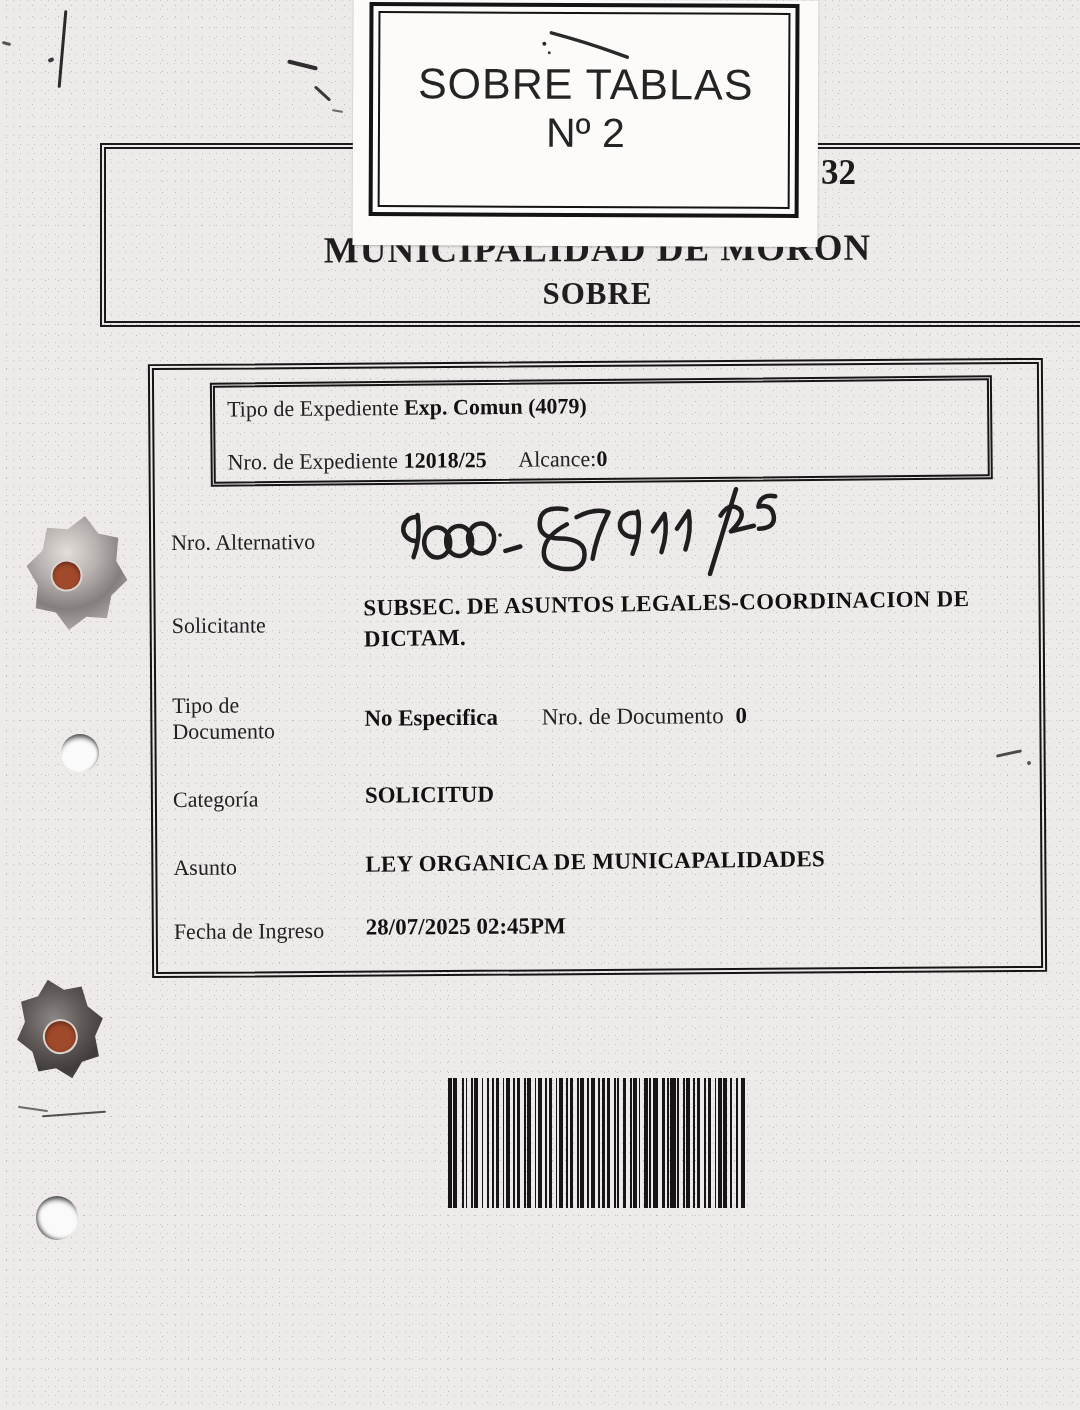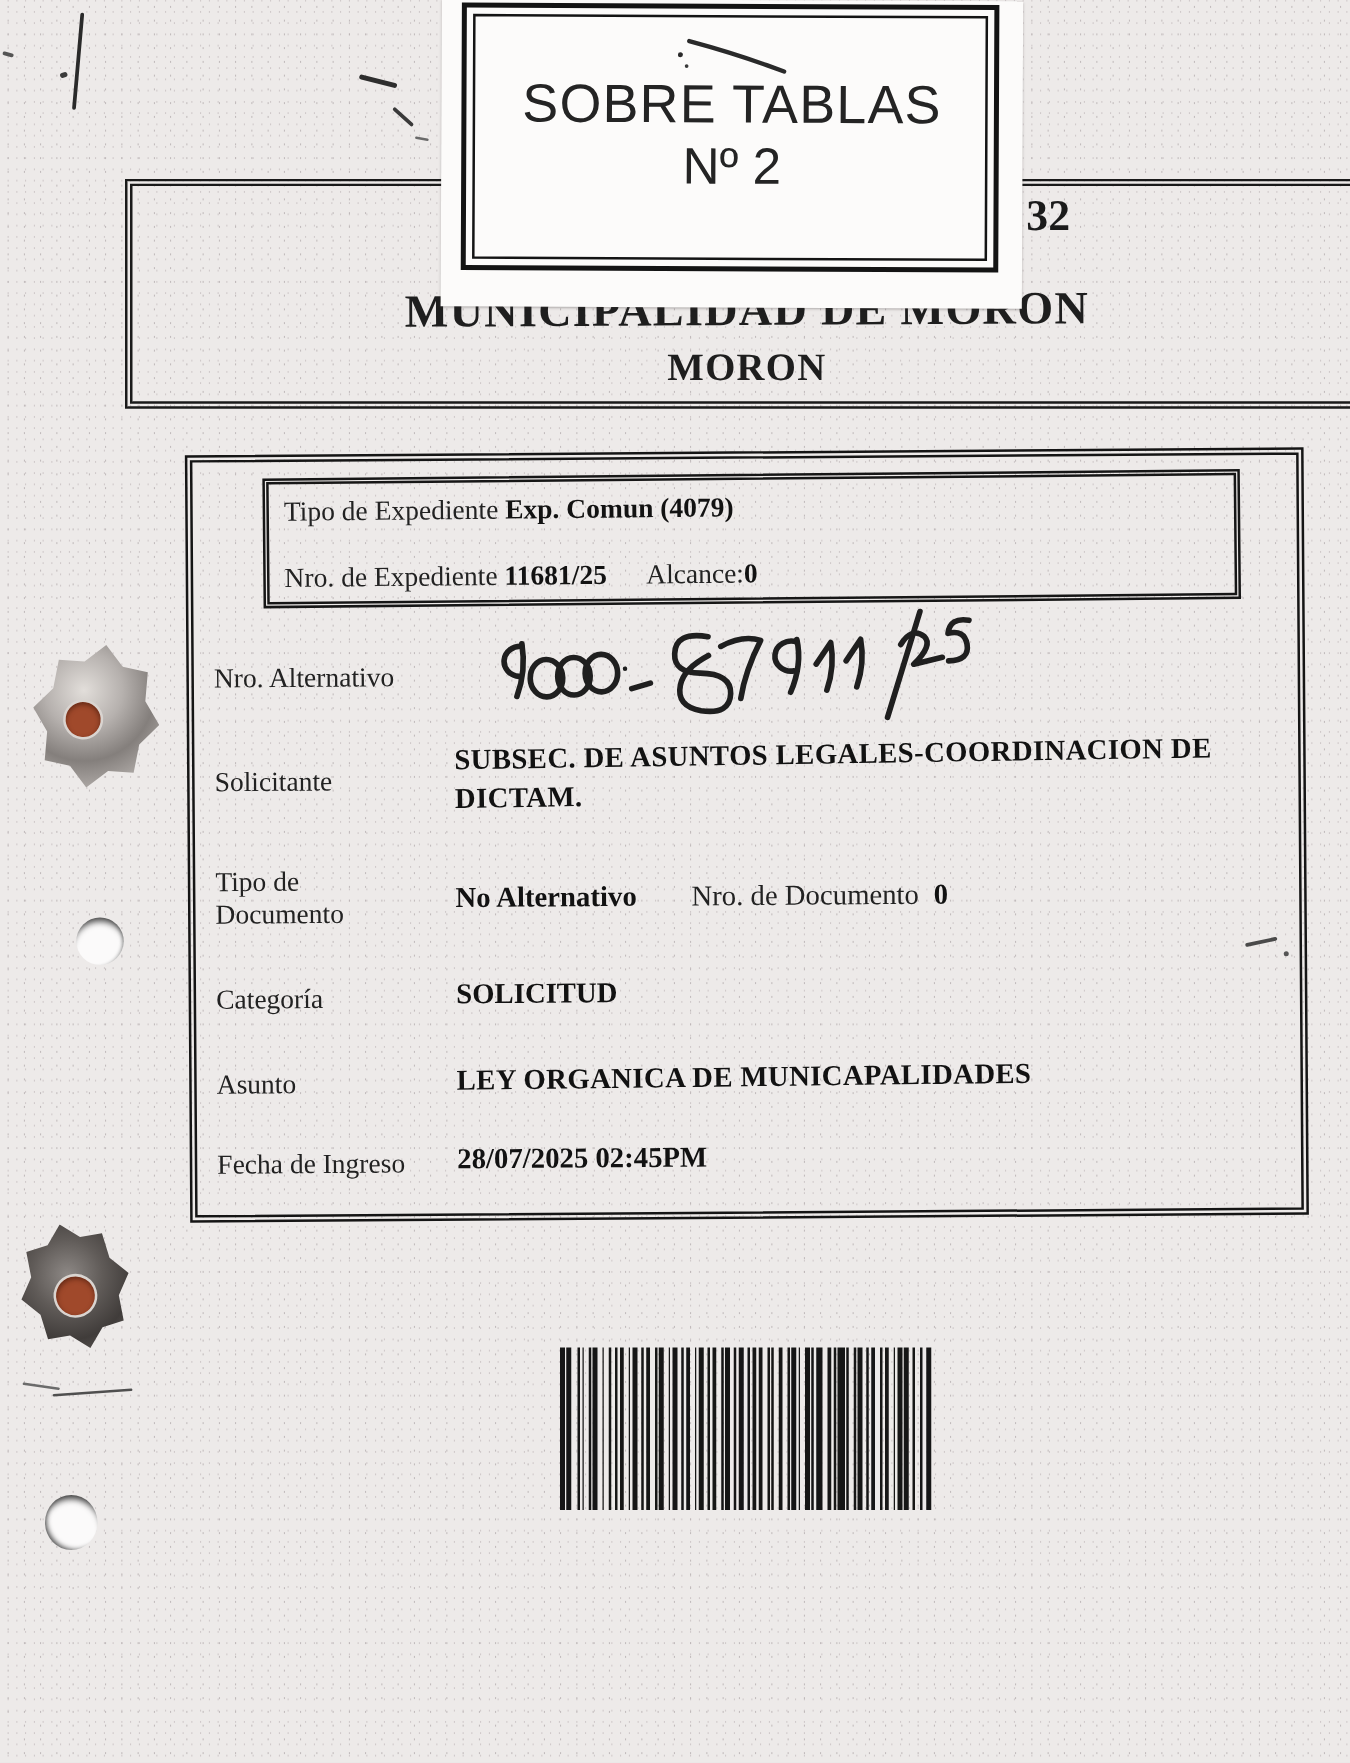--- a/index.html
+++ b/index.html
@@ -88,21 +88,21 @@
   <div class="mark" style="left:287px;top:63px;width:31px;height:4px;background:#2e2e2e;transform:rotate(14deg);"></div>
   <div class="mark" style="left:312px;top:92px;width:21px;height:3px;background:#3a3a3a;transform:rotate(42deg);"></div>
   <div class="mark" style="left:332px;top:110px;width:11px;height:2px;background:#6a6a6a;transform:rotate(10deg);"></div>
   <div class="mark" style="left:996px;top:752px;width:26px;height:3px;background:#4a4a4a;transform:rotate(-12deg);"></div>
   <div class="mark" style="left:1027px;top:761px;width:4px;height:4px;background:#555;border-radius:50%;"></div>
   <div class="mark" style="left:18px;top:1108px;width:30px;height:2px;background:#6b6b6b;transform:rotate(8deg);"></div>
   <div class="mark" style="left:42px;top:1113px;width:64px;height:2px;background:#4f4f4f;transform:rotate(-4deg);"></div>
 
   <div class="header-box"></div>
   <div class="header-org">MUNICIPALIDAD DE MORON</div>
-  <div class="header-sub">MORON</div>
+  <div class="header-sub">SOBRE</div>
   <div class="corner-number">32</div>
 
   <div class="sticker">
     <div class="sticker-border-outer">
       <div class="sticker-border-inner"></div>
     </div>
     <svg class="sticker-penstroke" width="465" height="246" viewBox="0 0 465 246">
       <path d="M198,33 q34,9 62,19 l14,5" stroke="#2a2a2a" stroke-width="3.5" fill="none" stroke-linecap="round"></path>
       <circle cx="191" cy="44" r="2" fill="#2a2a2a"></circle>
       <circle cx="196" cy="53" r="1.5" fill="#3a3a3a"></circle>
@@ -115,21 +115,21 @@
 
     <div class="exp-box">
       <div class="exp-row r1">
         <span class="lbl">Tipo de Expediente</span>
         <span> </span>
         <span class="val">Exp. Comun (4079)</span>
       </div>
       <div class="exp-row r2">
         <span class="lbl">Nro. de Expediente</span>
         <span> </span>
-        <span class="val">11681/25</span>
+        <span class="val">12018/25</span>
         <span class="lbl" style="margin-left:26px;">Alcance:</span><span class="val">0</span>
       </div>
     </div>
 
     <div class="form-label" style="top:160px;">Nro. Alternativo</div>
     <svg class="hand-svg" width="415" height="95" viewBox="0 0 415 95" aria-label="9000-87911/25">
       <g stroke="#1f1f1f" stroke-width="4.5" fill="none" stroke-linecap="round" stroke-linejoin="round">
 
         <path d="M49,24 a13,12 0 1 0 -3,24"></path>
         <path d="M49,22 q3,22 -5,42"></path>
@@ -157,21 +157,21 @@
 
         <path d="M407,12 q-15,-3 -17,10 q13,-3 15,9 q2,13 -15,13"></path>
       </g>
     </svg>
 
     <div class="form-label" style="top:243px;">Solicitante</div>
     <div class="form-value" style="top:221px;width:645px;line-height:31px;letter-spacing:0.3px;transform:rotate(-0.5deg);">SUBSEC. DE ASUNTOS LEGALES-COORDINACION DE DICTAM.</div>
 
     <div class="form-label" style="top:323px;width:120px;">Tipo de Documento</div>
     <div class="form-value" style="top:337px;white-space:nowrap;">
-      <span class="val">No Alternativo</span>
+      <span class="val">No Especifica</span>
       <span class="lbl" style="margin-left:38px;font-weight:normal;">Nro. de Documento</span>
       <span class="val" style="margin-left:6px;">0</span>
     </div>
 
     <div class="form-label" style="top:417px;">Categoría</div>
     <div class="form-value" style="top:414px;">SOLICITUD</div>
 
     <div class="form-label" style="top:485px;">Asunto</div>
     <div class="form-value" style="top:482px;letter-spacing:0.3px;transform:rotate(-0.3deg);">LEY ORGANICA DE MUNICAPALIDADES</div>
 

